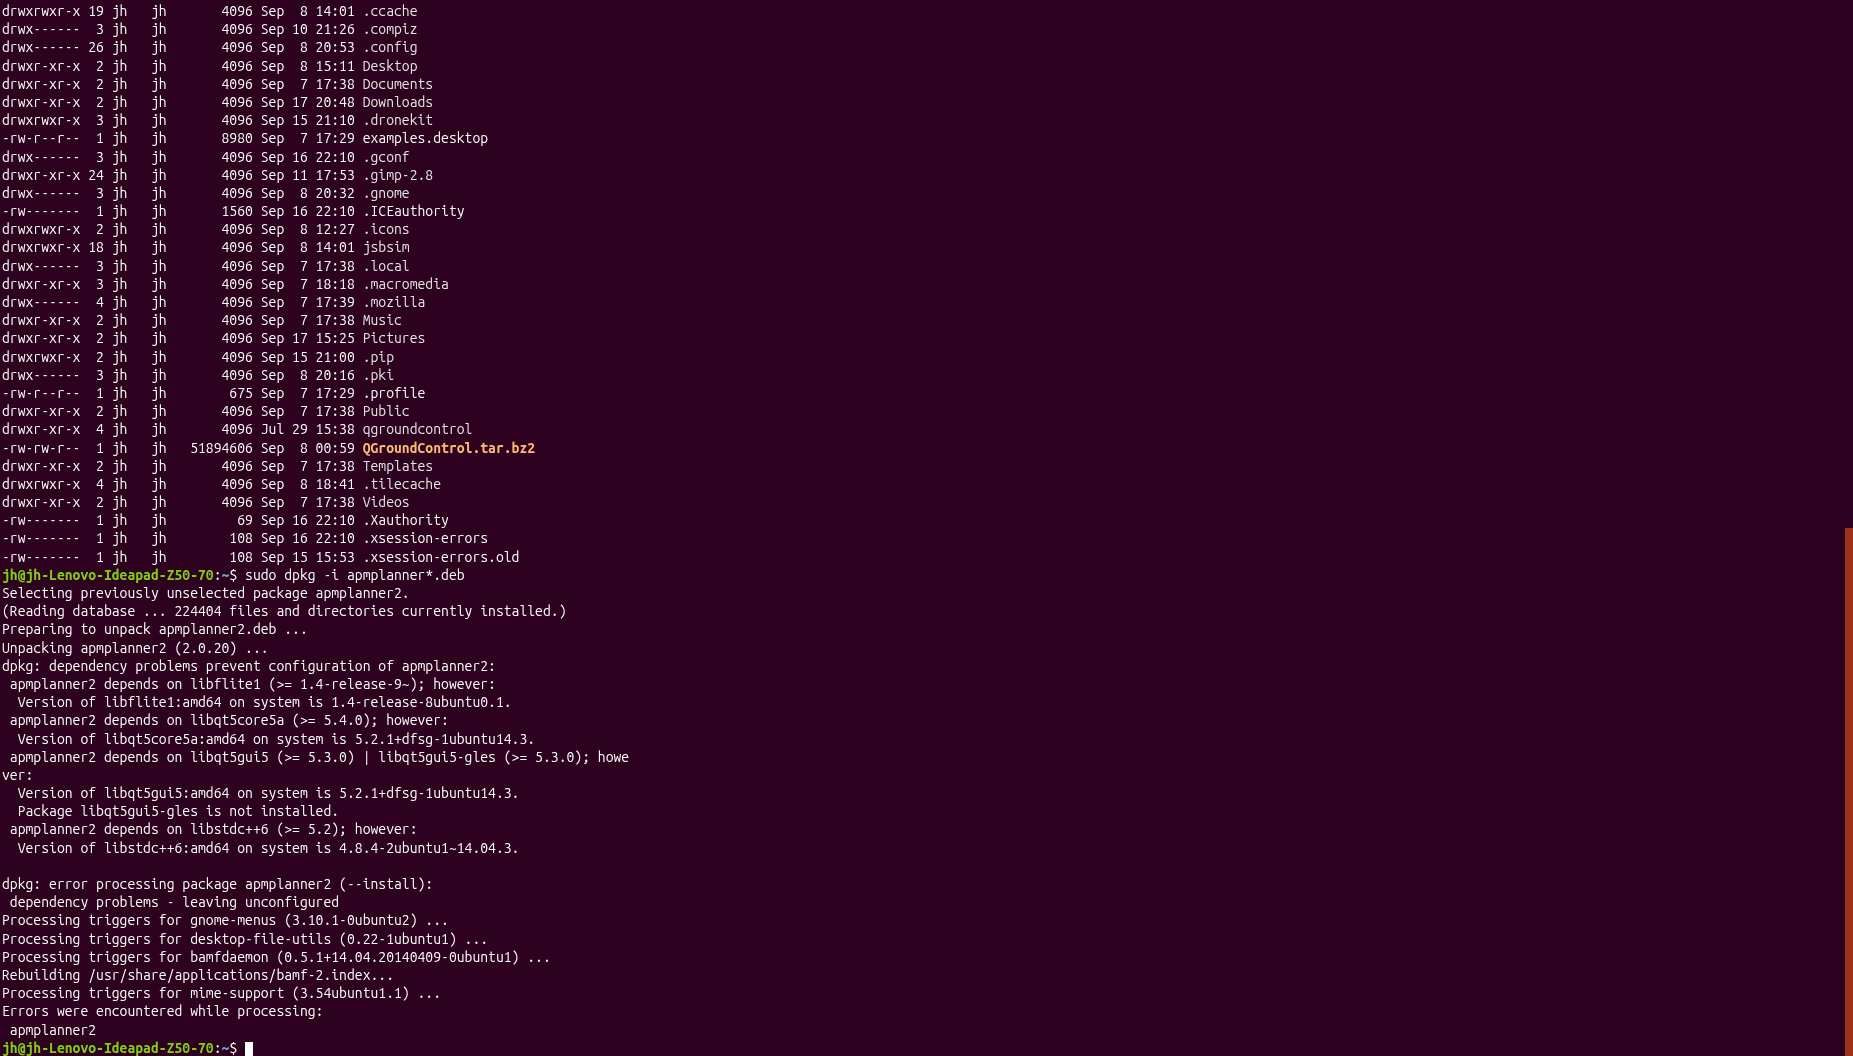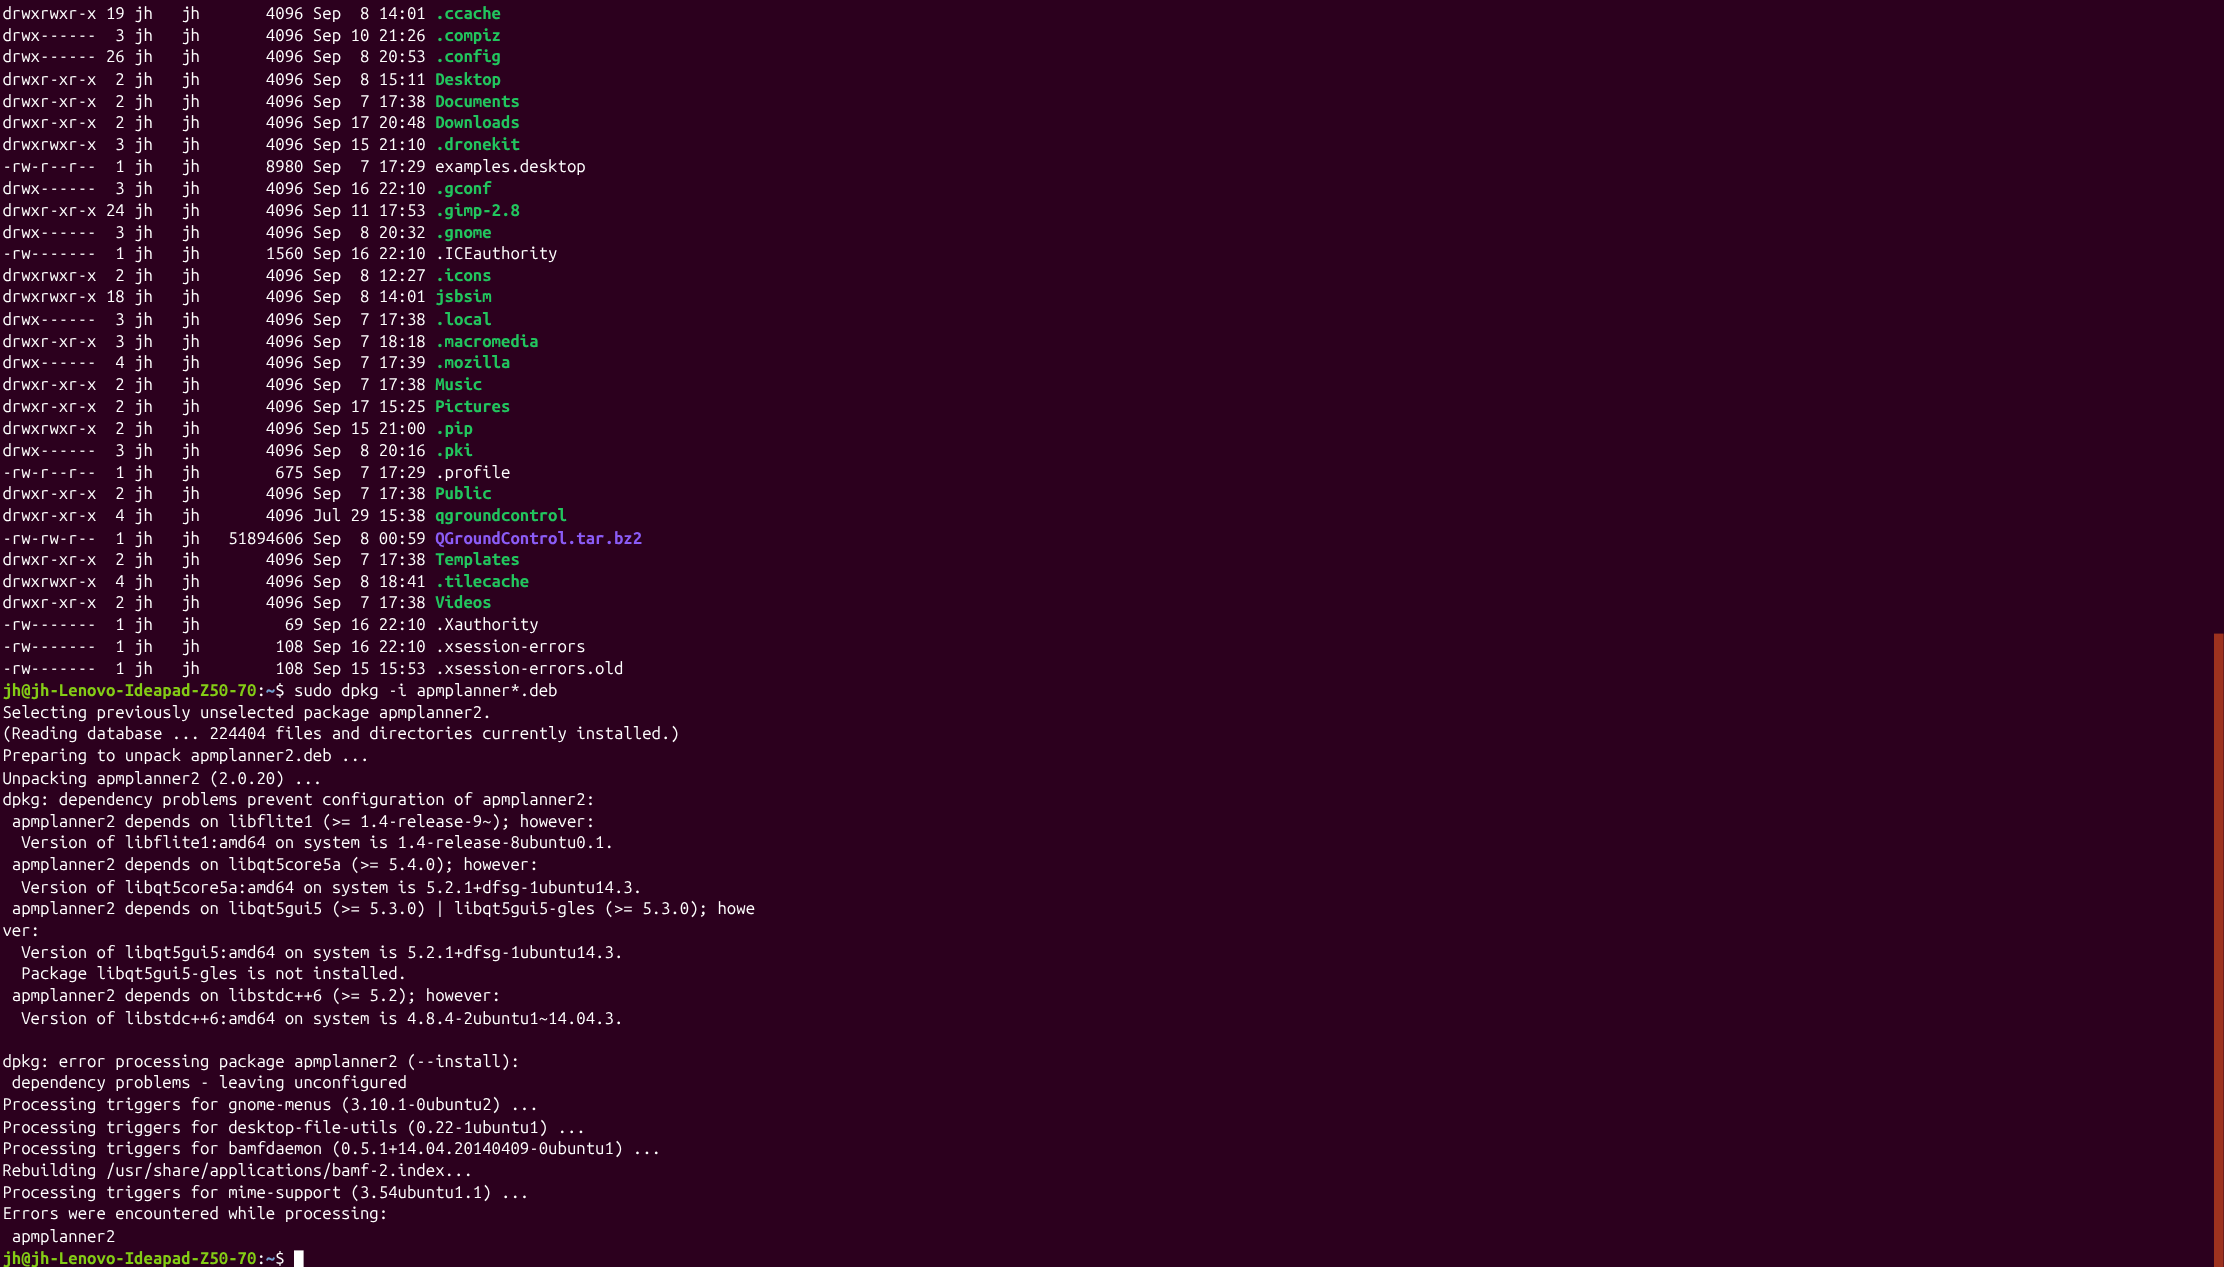--- a/index.html
+++ b/index.html
@@ -18,25 +18,25 @@
       overflow: hidden;
       padding: 2px;
     }
     .terminal {
       white-space: pre;
     }
     .line {
       display: block;
     }
     .dir {
-      color: #22c55e;
-      font-weight: bold;
+      color: #e5e5e5;
+      font-weight: normal;
     }
     .archive {
-      color: #8b5cf6;
+      color: #fdba74;
       font-weight: bold;
     }
     .prompt-user {
       color: #84cc16;
       font-weight: bold;
     }
     .prompt-path {
       color: #729fcf;
       font-weight: bold;
     }

